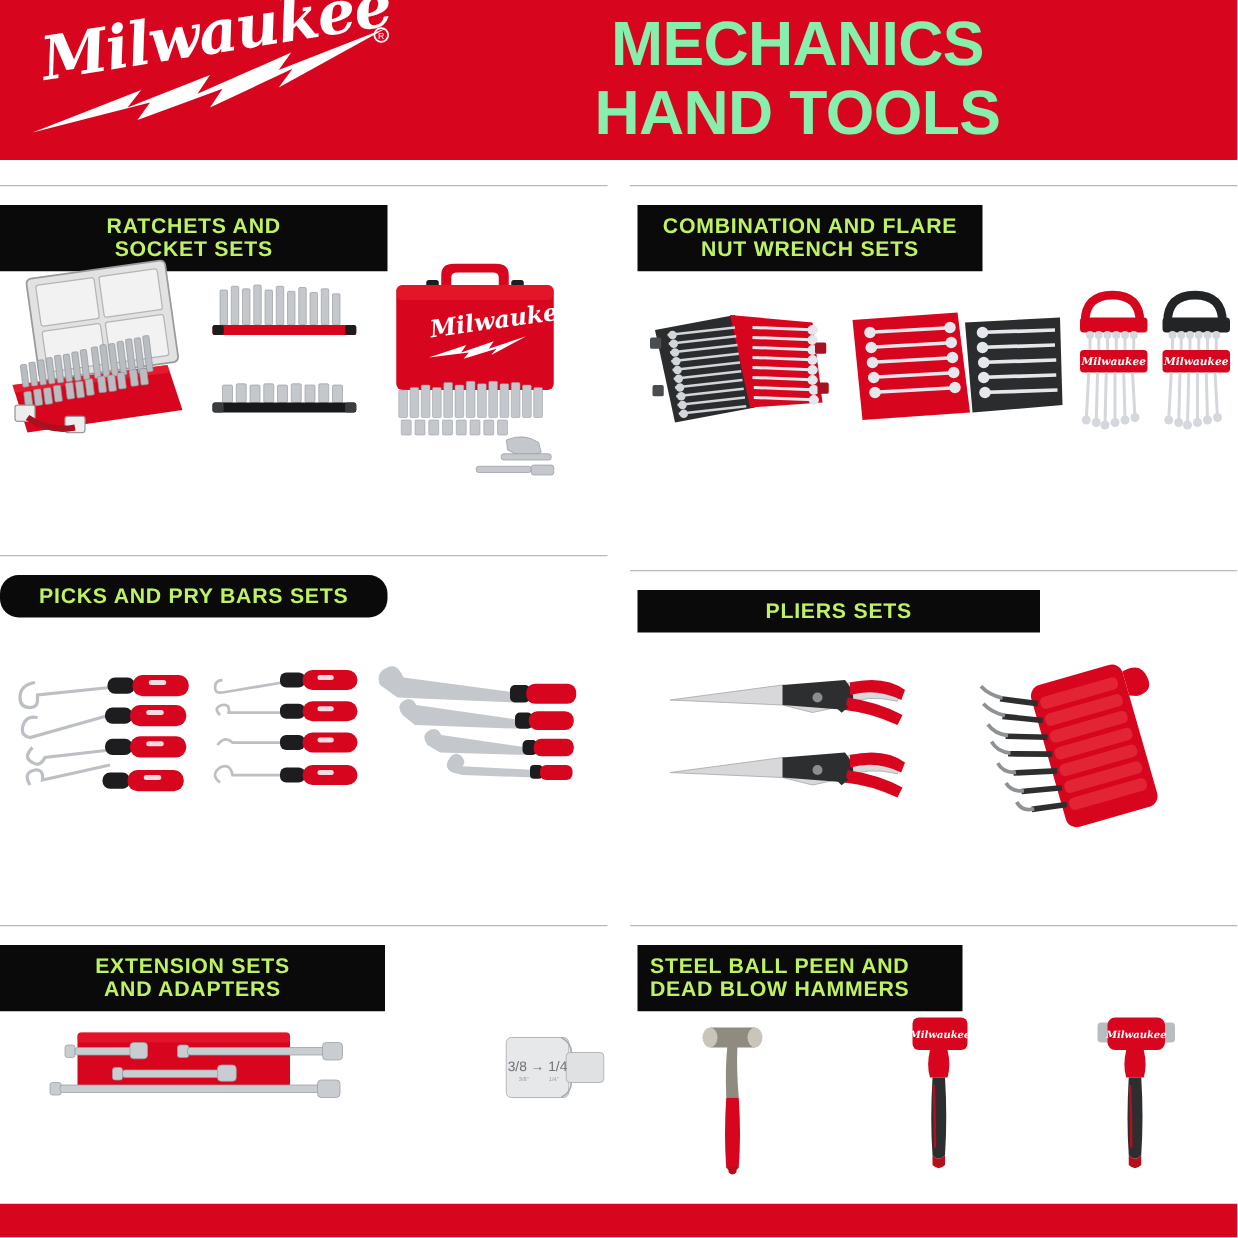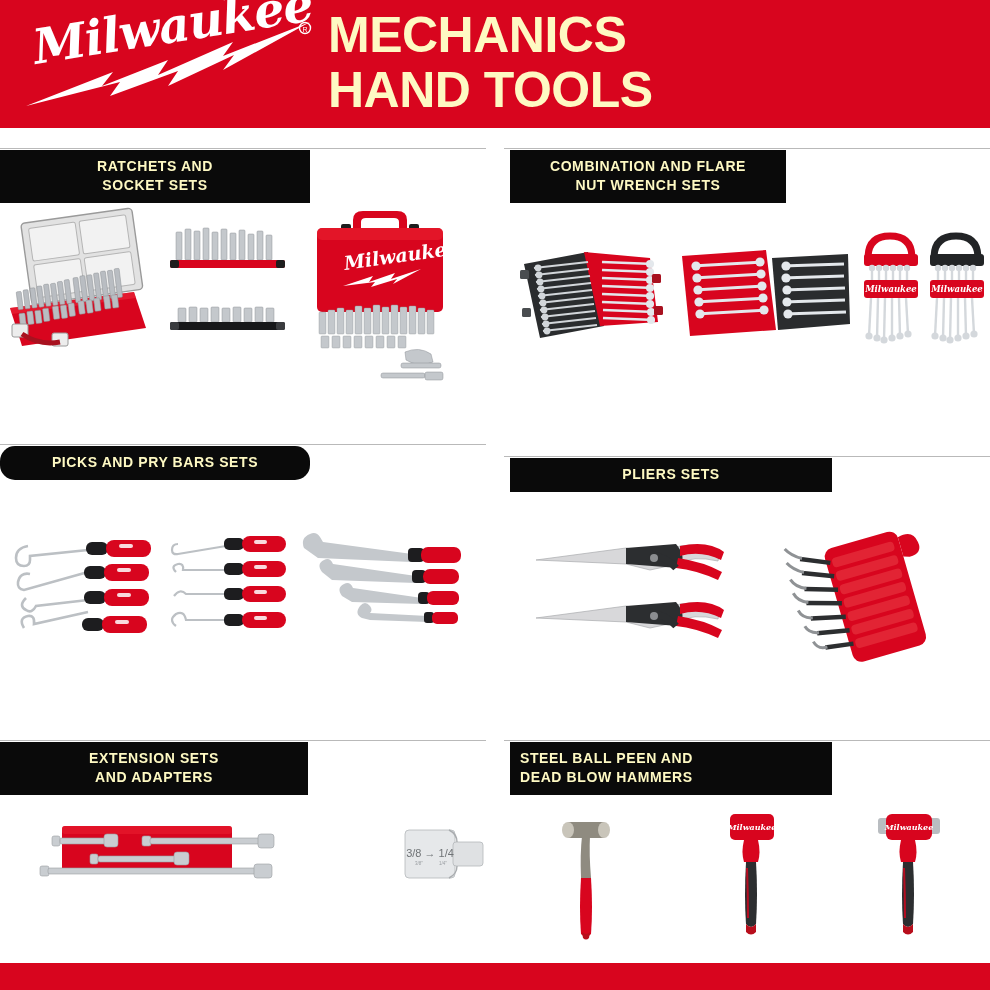--- a/index.html
+++ b/index.html
@@ -33,47 +33,47 @@
     position: absolute;
     left: 18px; top: 8px;
     width: 300px; height: 112px;
   }
   .logo-svg { display: block; width: 300px; height: 112px; }
 
   .header-title {
     position: absolute;
     right: 42px; top: 8px;
     width: 620px;
-    text-align: left;
-    color: #fef9c3;
+    text-align: center;
+    color: #86efac;
     font-weight: 800;
     font-size: 50px;
     line-height: 55px;
     letter-spacing: -0.5px;
     font-family: "Liberation Sans", sans-serif;
     text-transform: uppercase;
   }
   .header-title .l2 { display: block; }
 
   
   .section { position: absolute; }
 
   .hdr-rule {
     position: absolute;
     top: 0; height: 1px;
     background: #b9b9b9;
   }
 
   .hdr-bar {
     position: absolute;
-    top: 2px;
+    top: 16px;
     background: #0a0a0a;
-    color: #fef9c3;
+    color: #bef264;
     font-weight: 800;
-    font-size: 14px;
+    font-size: 17px;
     line-height: 19px;
     letter-spacing: 0.6px;
     padding: 7px 10px 8px 10px;
     text-transform: uppercase;
     font-family: "Liberation Sans", sans-serif;
   }
   .hdr-bar .line { display: block; white-space: nowrap; }
   .hdr-bar.center .line { text-align: center; }
   .hdr-bar.leftal .line { text-align: left; }
 
@@ -671,21 +671,21 @@
           <path d="M50 8 q8 4 8 12" fill="none" stroke="#a9acaf" stroke-width="1.4"></path>
           <path d="M50 56 q8 -4 8 -12" fill="none" stroke="#a9acaf" stroke-width="1.4"></path>
         </svg>
       </div>
 
     </div>
   </div>
 
   <div class="section" style="left:504px; top:740px; width:486px; height:220px;">
     <div class="hdr-rule" style="left:0; width:486px;"></div>
-    <div class="hdr-bar leftal" style="left:6px; width:322px; ">
+    <div class="hdr-bar leftal" style="left:6px; width:260px; ">
       <span class="line">STEEL BALL PEEN AND</span>
       <span class="line">DEAD BLOW HAMMERS</span>
     </div>
 
     <div class="products" style="top:58px; height:160px;">
 
       <div class="prod" style="left:52px; top:14px; width:60px; height:136px;">
         <svg viewBox="0 0 60 136" width="60" height="136">
           <path d="M12 10 q-4 8 0 16 l36 0 q4 -8 0 -16 Z" fill="#8f8b80"></path>
           <ellipse cx="12" cy="18" rx="6" ry="8" fill="#c9c5ba"></ellipse>

